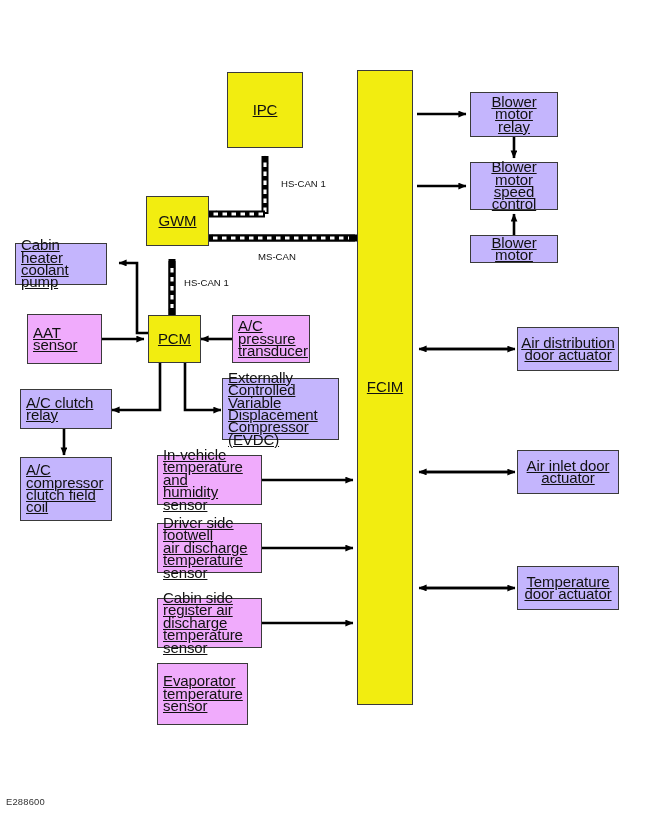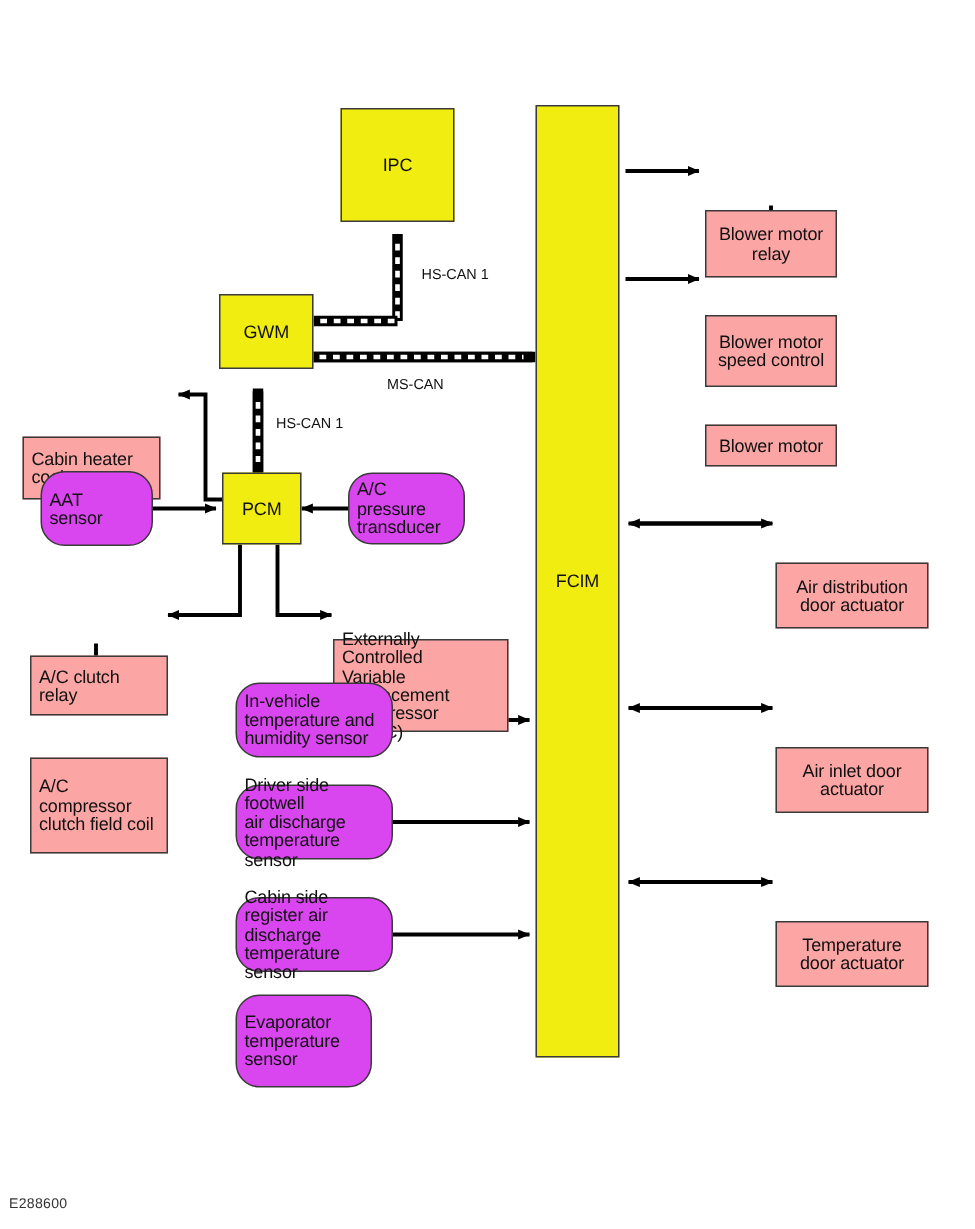--- a/index.html
+++ b/index.html
@@ -21,34 +21,35 @@
     top: 0;
     width: 650px;
     height: 819px;
     pointer-events: none;
   }
   .node {
     position: absolute;
     box-sizing: border-box;
     border: 1.4px solid #3a3a3a;
     display: flex;
-    font-size: 12px;
+    font-size: 15px;
     line-height: 12.4px;
     color: #111111;
     letter-spacing: -0.1px;
     z-index: 3;
+    text-decoration: underline;
   }
   .node > span {
     display: block;
     width: 100%;
     white-space: pre-line;
   }
   .yellow { background: #f2ed10; }
-  .blue   { background: #fca5a5; margin-top: 48px; }
-  .green  { background: #d946ef; border-radius: 16px; }
+  .blue   { background: #c4b5fd; }
+  .green  { background: #f0abfc; }
 
   
   .c {
     align-items: center;
     justify-content: center;
     text-align: center;
   }
   
   .l {
     align-items: center;

